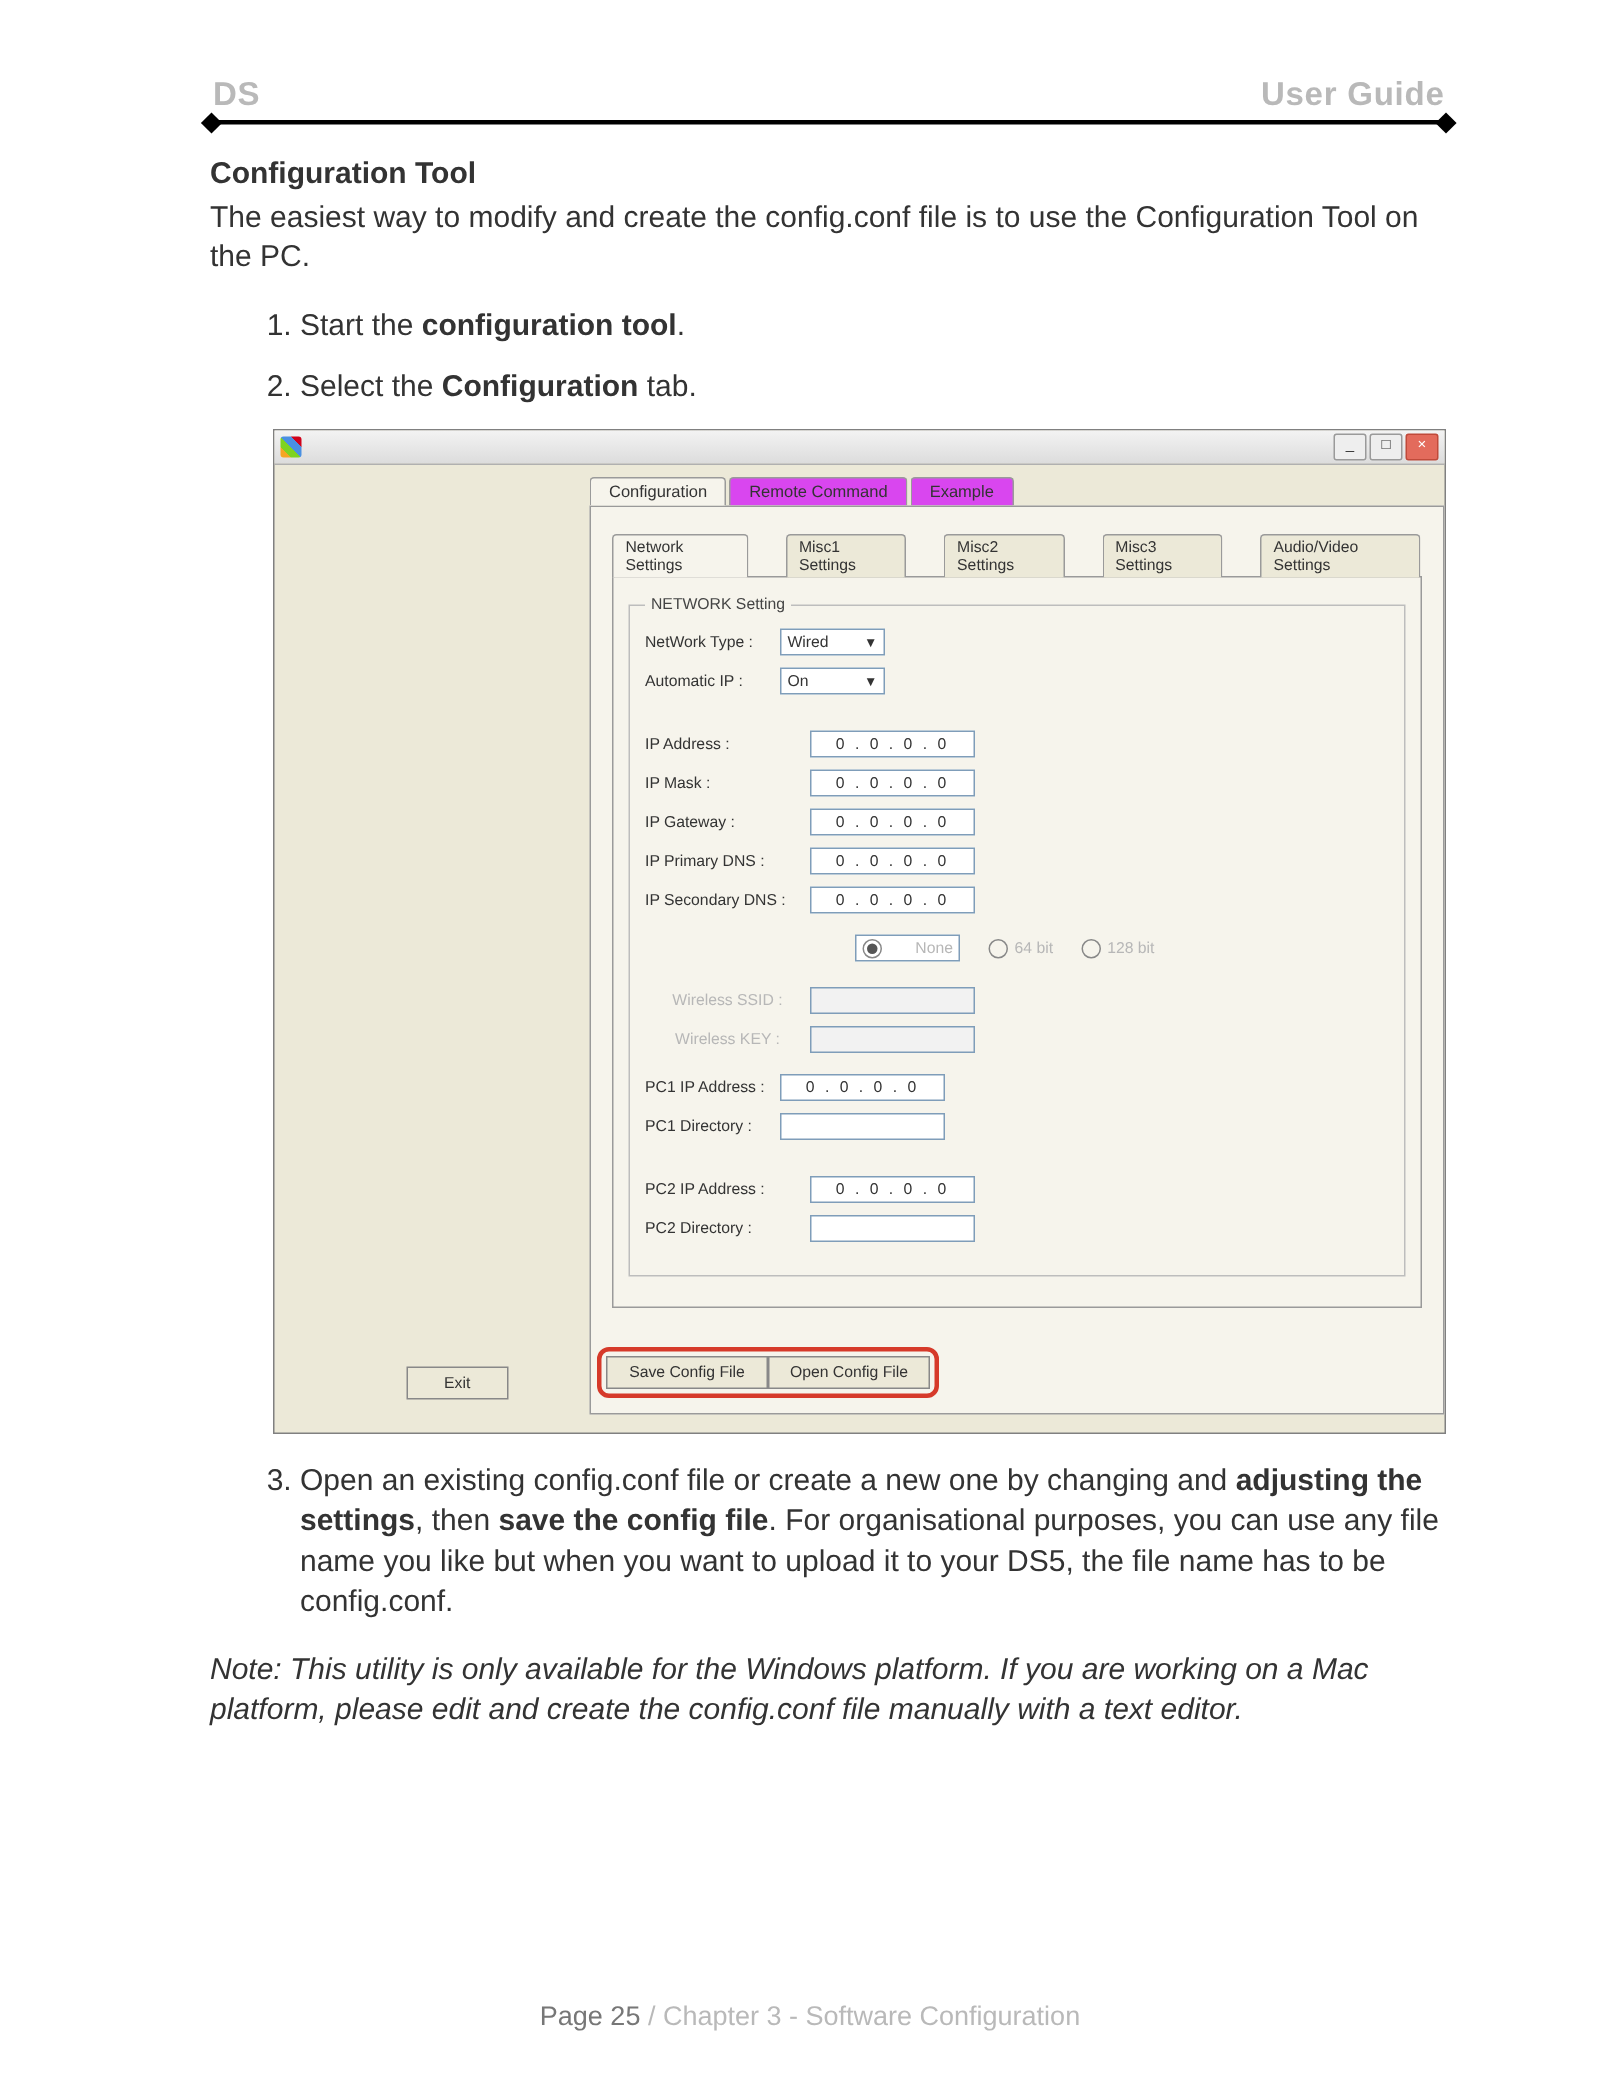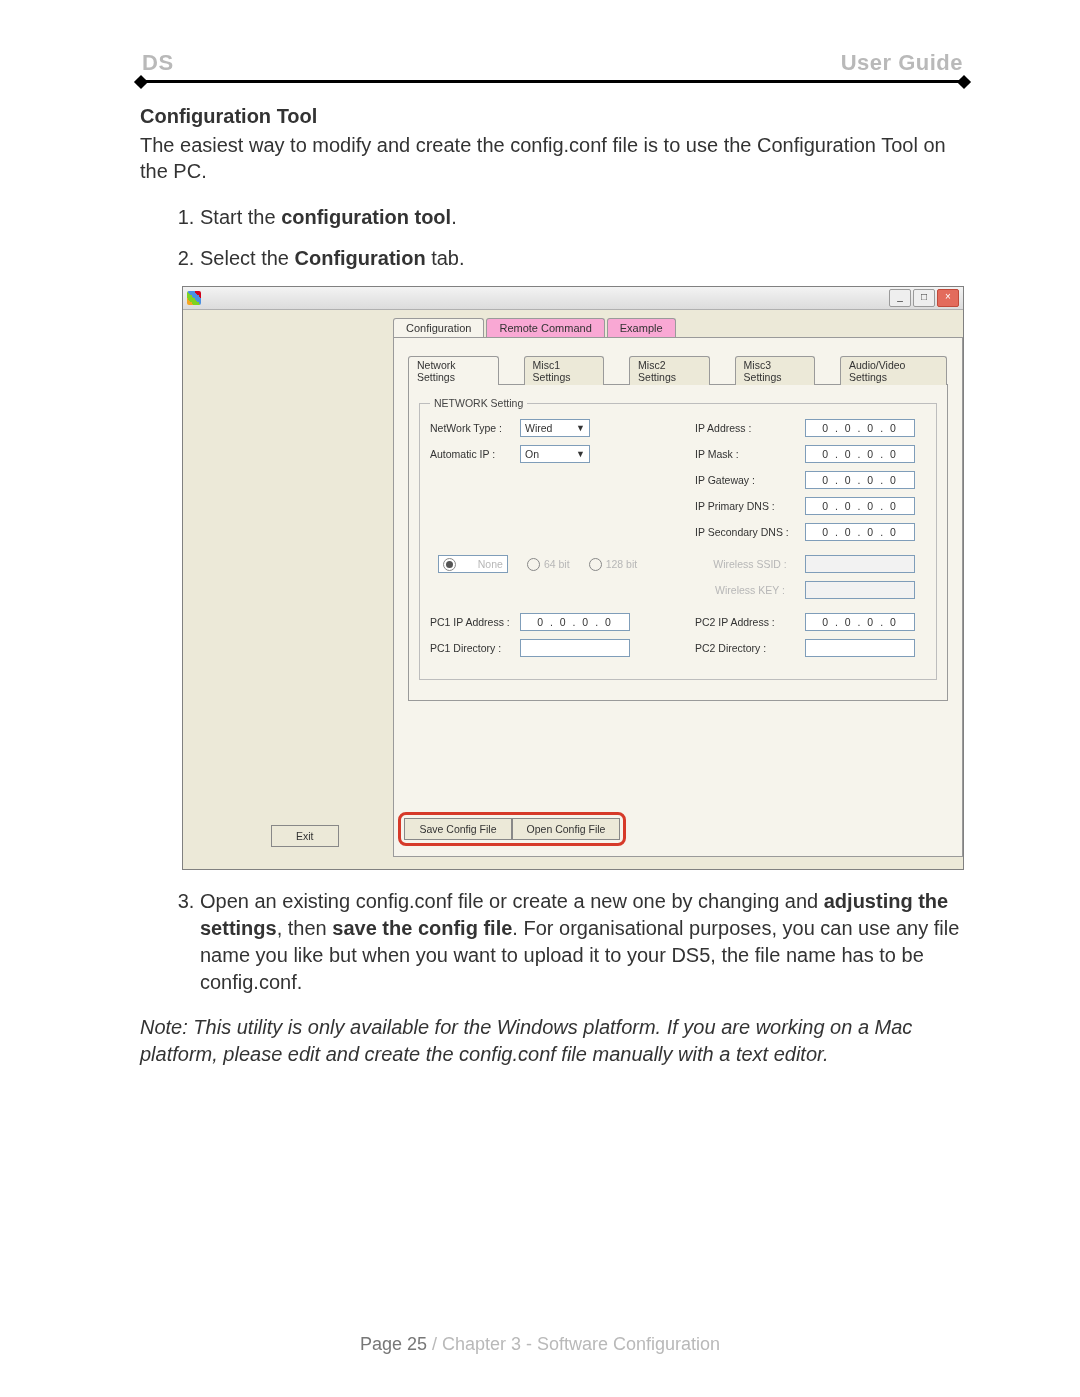--- a/index.html
+++ b/index.html
@@ -103,21 +103,21 @@
   }
   .winbtn.close { background: #e36b5c; color: #fff; border-color: #c04a3a; }
 
   .client {
     padding: 8px 10px 12px 10px;
   }
   .maintabs { margin-left: 200px; display: flex; }
   .maintab {
     border: 1px solid #9a9a9a;
     border-bottom: none;
-    background: #f9a8d4;
+    background: #d946ef;
     padding: 3px 12px;
     margin-right: 2px;
     border-radius: 3px 3px 0 0;
     position: relative;
   }
   .maintab.active { background: #f6f4ec; z-index: 2; }
   .tabframe {
     border: 1px solid #9a9a9a;
     background: #f6f4ec;
     margin-left: 200px;
@@ -159,21 +159,21 @@
     background: #fff;
     height: 18px;
     font-size: 10.5px;
     padding: 0 4px;
     box-sizing: border-box;
   }
   .sel { width: 70px; display: flex; align-items: center; justify-content: space-between; }
   .sel .arr { font-size: 9px; color: #333; }
   .ip { width: 110px; letter-spacing: 2px; text-align: center; line-height: 16px; }
   .narrow .lbl { width: 90px; }
-  .cols { display: flex; gap: 34px; }
+  .cols { display: flex; gap: 16px; flex-direction: column; }
   .col { flex: 1; }
 
   .disabled { color: #b7b7b7; }
   .radio { display: inline-flex; align-items: center; gap: 4px; margin-right: 16px; font-size: 10.5px; }
   .radio .dot {
     width: 11px; height: 11px; border: 1px solid #888; border-radius: 50%; display: inline-block; position: relative;
   }
   .radio.sel .dot::after {
     content: ""; position: absolute; inset: 2px; background: #555; border-radius: 50%;
   }

